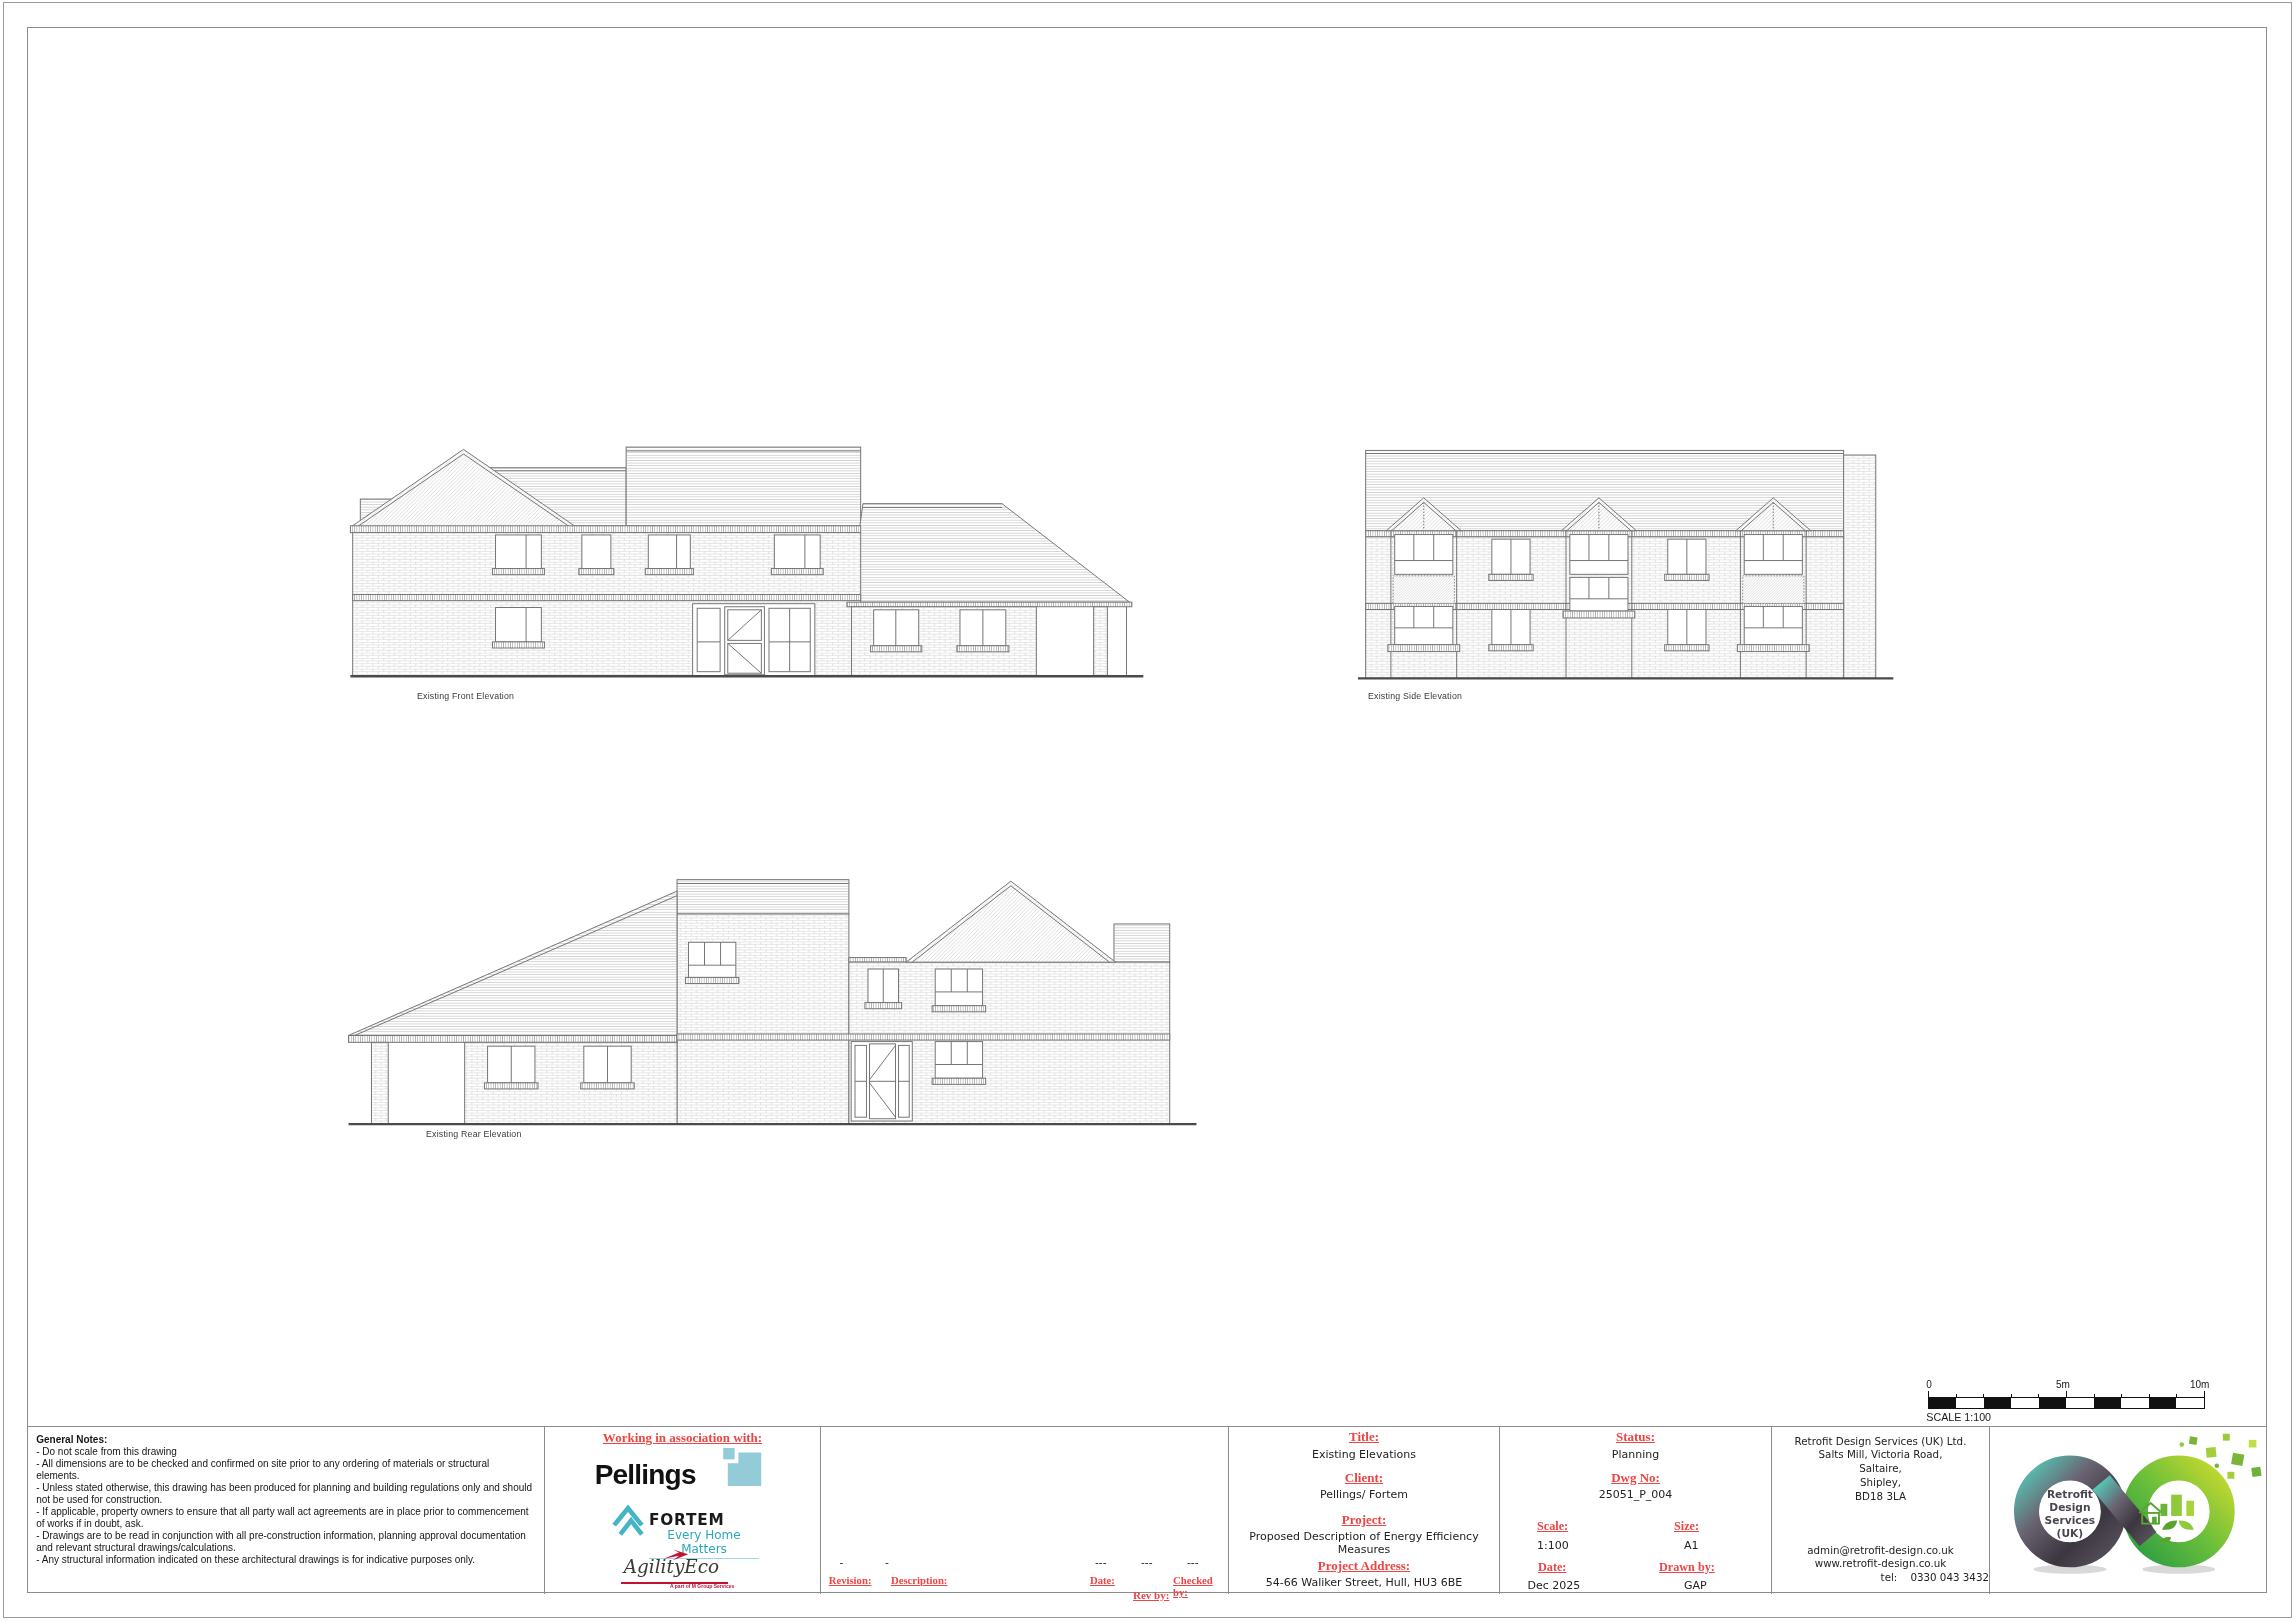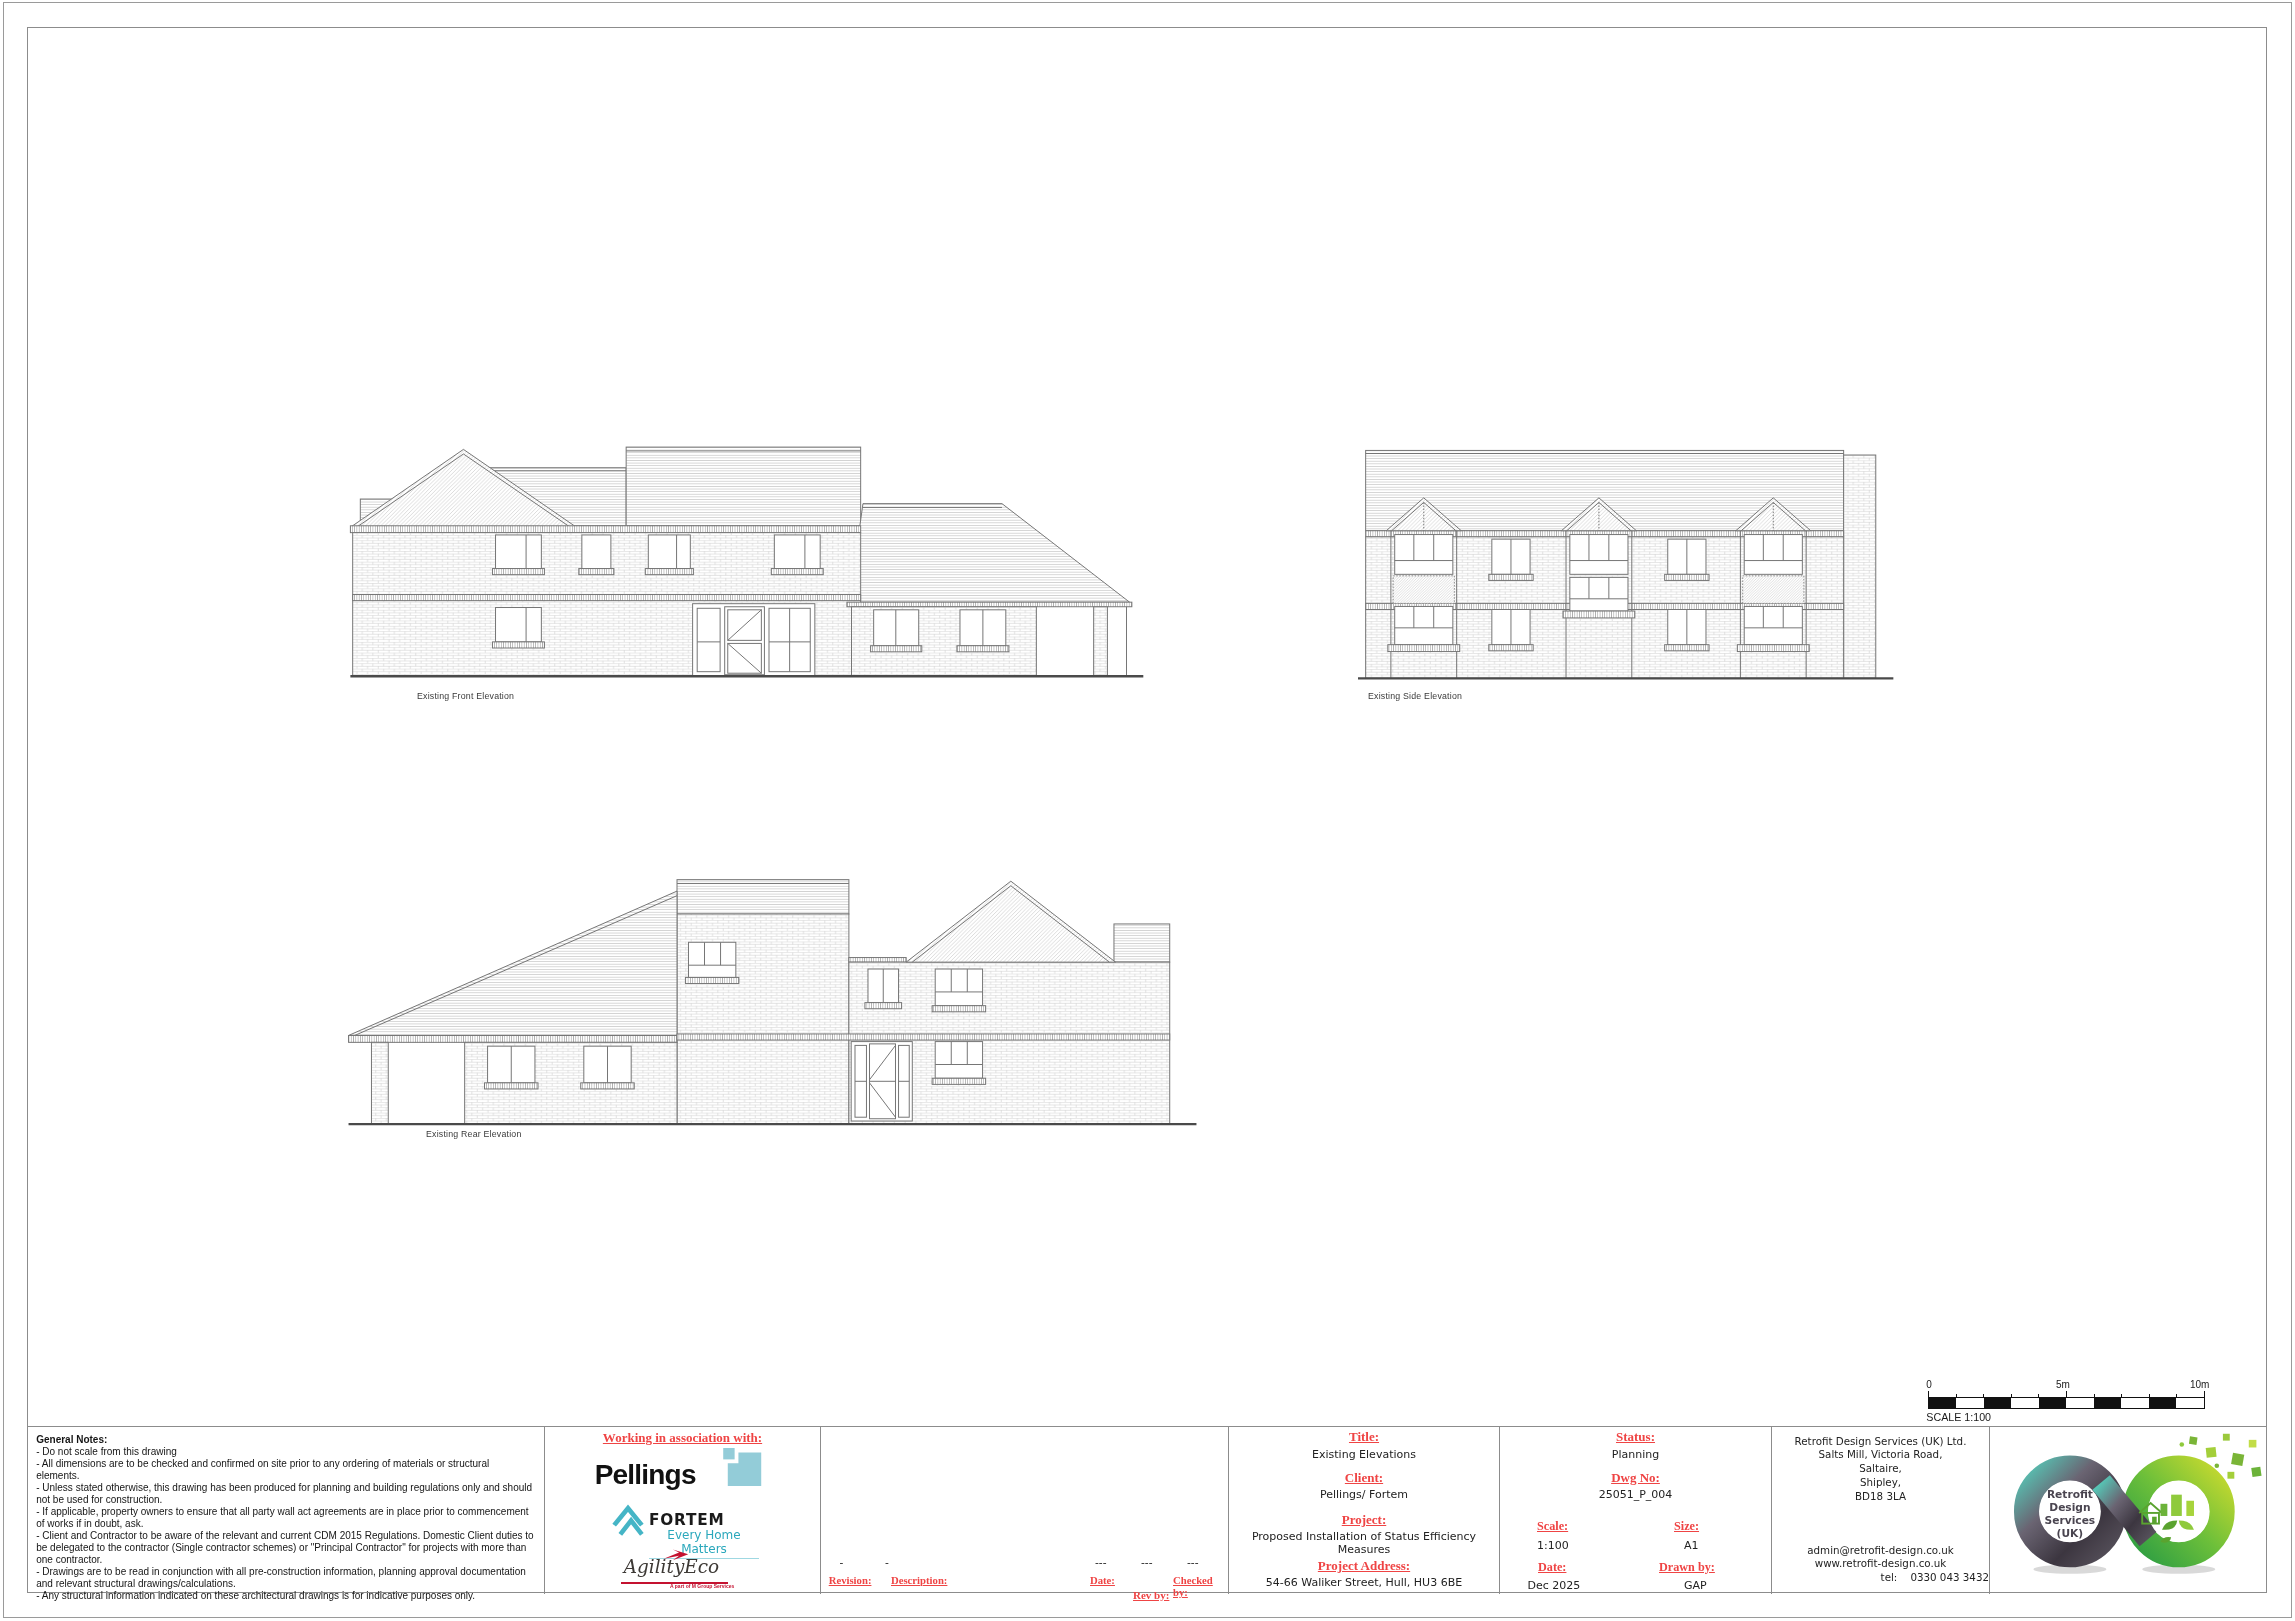--- a/index.html
+++ b/index.html
@@ -316,21 +316,20 @@
 
   
   <div class="tblock" style="border-top:1.5px solid #8c8c8c;">
 
     <div class="tcol notes" style="width:518px;">
       <div class="nhead">General Notes:</div>
       <div>- Do not scale from this drawing</div>
       <div>- All dimensions are to be checked and confirmed on site prior to any ordering of materials or structural elements.</div>
       <div>- Unless stated otherwise, this drawing has been produced for planning and building regulations only and should not be used for construction.</div>
       <div>- If applicable, property owners to ensure that all party wall act agreements are in place prior to commencement of works if in doubt, ask.</div>
-      <div>- Client and Contractor to be aware of the relevant and current CDM 2015 Regulations. Domestic Client duties to be delegated to the contractor (Single contractor schemes) or "Principal Contractor" for projects with more than one contractor.</div>
       <div>- Drawings are to be read in conjunction with all pre-construction information, planning approval documentation and relevant structural drawings/calculations.</div>
       <div>- Any structural information indicated on these architectural drawings is for indicative purposes only.</div>
     </div>
 
     <div class="tcol centercol" style="width:276px;">
       <span class="serifhead" style="font-size:13px;margin-top:3.1px;display:inline-block;">Working in association with:</span>
       <div class="abs" style="left:42px;top:21.4px;width:191px;height:47px;">
         <span class="pellings-text" style="position:absolute;left:7.7px;top:10.7px;">Pellings</span>
         <svg class="abs" style="left:136px;top:0px;" width="43" height="38" viewBox="0 0 56 50">
           <rect x="0" y="0" width="15" height="15" fill="#93ccd8"></rect>
@@ -367,21 +366,21 @@
       <span class="abs serifhead" style="left:312px;top:162px;font-size:11px;font-family:Liberation Serif, serif;">Rev by:</span>
       <span class="abs serifhead" style="left:352px;top:147px;font-size:10.7px;">Checked by:</span>
     </div>
 
     <div class="tcol centercol" style="width:271px;">
       <span class="fieldlbl serifhead" style="margin-top:2.3px;">Title:</span>
       <span class="fieldval sansval">Existing Elevations</span>
       <span class="fieldlbl serifhead" style="margin-top:9.2px;">Client:</span>
       <span class="fieldval sansval">Pellings/ Fortem</span>
       <span class="fieldlbl serifhead" style="margin-top:10.7px;">Project:</span>
-      <span class="fieldval sansval" style="padding:0 7.7px;">Proposed Installation of Status Efficiency Measures</span>
+      <span class="fieldval sansval" style="padding:0 7.7px;">Proposed Description of Energy Efficiency Measures</span>
       <span class="fieldlbl serifhead" style="margin-top:1.5px;">Project Address:</span>
       <span class="fieldval sansval">54-66 Waliker Street, Hull, HU3 6BE</span>
     </div>
 
     <div class="tcol centercol" style="width:272px;">
       <span class="fieldlbl serifhead" style="margin-top:2.3px;">Status:</span>
       <span class="fieldval sansval">Planning</span>
       <span class="fieldlbl serifhead" style="margin-top:9.2px;">Dwg No:</span>
       <span class="fieldval sansval">25051_P_004</span>
       <span class="abs serifhead" style="left:37px;top:92px;font-size:12.2px;">Scale:</span>

